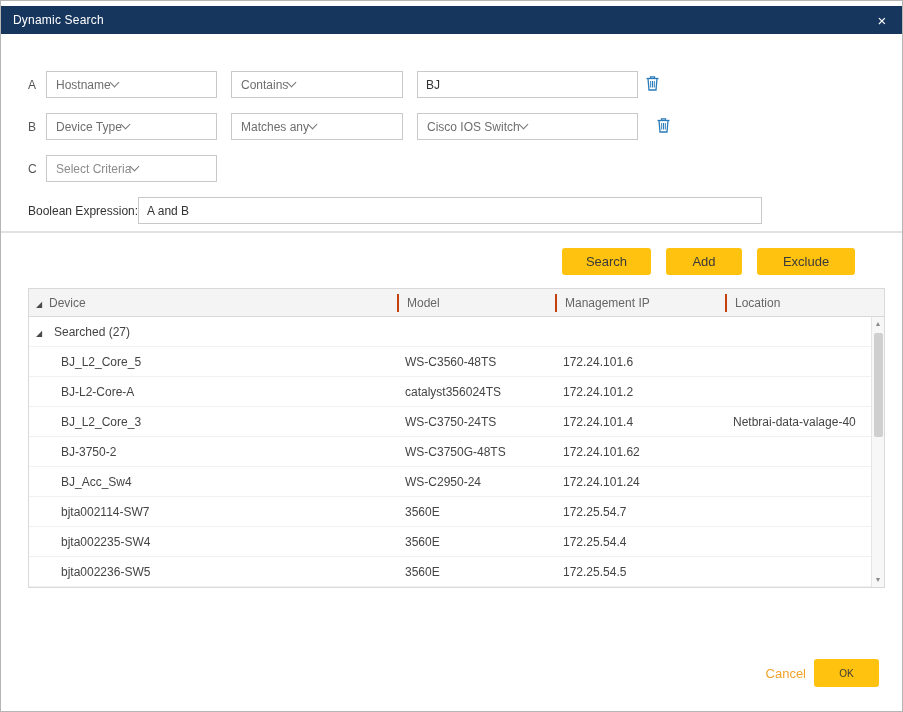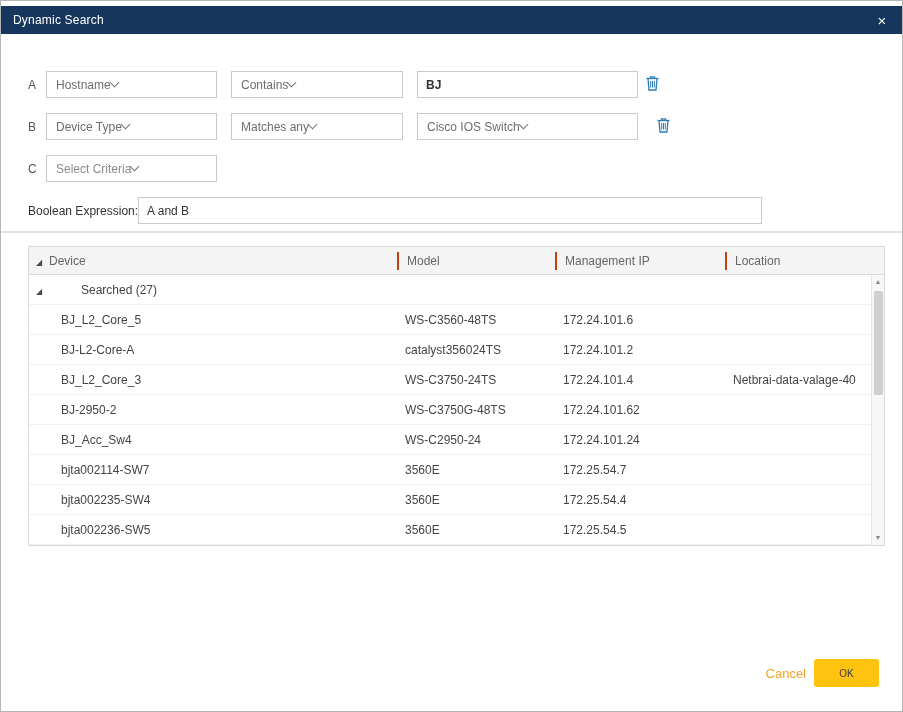--- a/index.html
+++ b/index.html
@@ -56,21 +56,21 @@
   .col-device { flex:0 0 348px; }
   .col-model { flex:0 0 158px; padding-left:8px; }
   .col-ip { flex:0 0 170px; padding-left:8px; }
   .col-loc { flex:1 1 auto; padding-left:8px; }
   .thead .col-model, .thead .col-ip, .thead .col-loc { border-left:2px solid #c2410c; height:18px; line-height:18px; }
   .tri { font-size:8px; color:#4a4a4a; cursor:pointer; }
 
   .tbody { position:relative; height:270px; background:#fff; }
   .trow { display:flex; height:30px; align-items:center; border-bottom:1px solid #f1f1f1; color:#444; }
   .trow .cell-device { padding-left:12px; }
-  .group-label { padding-left:5px; color:#444;margin-left:27px; }
+  .group-label { padding-left:5px; color:#444; }
 
   
   .scrollbar { position:absolute; top:0; right:0; bottom:0; width:13px; background:#f7f7f7;
                border-left:1px solid #e5e5e5; display:flex; flex-direction:column; align-items:center; }
   .sb-arrow { height:14px; width:100%; font-size:7px; color:#8a8a8a; text-align:center;
               line-height:14px; cursor:pointer; }
   .sb-thumb { width:9px; height:104px; background:#cfcfcf; border-radius:2px; margin-top:2px; cursor:grab; }
   .sb-spacer { flex:1 1 auto; }
 
   
@@ -94,21 +94,21 @@
     <div class="crit-row">
       <span class="crit-label">A</span>
       <div class="dd w-field">
         <span>Hostname</span>
         <span class="chev"></span>
       </div>
       <div class="dd w-op">
         <span>Contains</span>
         <span class="chev"></span>
       </div>
-      <input class="txt w-val" style="margin-right: 3px; font-weight: bold;" value="BJ">
+      <input class="txt w-val" style="margin-right: 3px;" value="BJ">
       <button class="trash-btn">
         <svg width="15" height="16" viewBox="0 0 15 16">
           <path d="M1.5 3.5h12" stroke="#2B7BB9" stroke-width="1.3" fill="none"></path>
           <path d="M5.5 3.5V1.8h4v1.7" stroke="#2B7BB9" stroke-width="1.3" fill="none"></path>
           <path d="M3 3.5l1 11.5h7l1-11.5" stroke="#2B7BB9" stroke-width="1.3" fill="none"></path>
           <path d="M5.7 6v6.5M7.5 6v6.5M9.3 6v6.5" stroke="#2B7BB9" stroke-width="1" fill="none"></path>
         </svg>
       </button>
     </div>
 
@@ -145,20 +145,25 @@
     </div>
 
     <div class="bool-row">
       <span class="bool-label">Boolean Expression:</span>
       <input class="txt bool-input" value="A and B" style="">
     </div>
   </div>
 
   <div class="divider"></div>
 
+  <div class="actions">
+    <button class="btn-y btn-search">Search</button>
+    <button class="btn-y btn-add">Add</button>
+    <button class="btn-y btn-exclude">Exclude</button>
+  </div>
 
   <div class="table">
     <div class="thead">
       <div class="col-exp">
         <span class="tri">◢</span>
       </div>
       <div class="col-device">Device</div>
       <div class="col-model">Model</div>
       <div class="col-ip">Management IP</div>
       <div class="col-loc">Location</div>
@@ -188,21 +193,21 @@
       </div>
       <div class="trow">
         <div class="col-exp"></div>
         <div class="col-device cell-device">BJ_L2_Core_3</div>
         <div class="col-model">WS-C3750-24TS</div>
         <div class="col-ip">172.24.101.4</div>
         <div class="col-loc">Netbrai-data-valage-40</div>
       </div>
       <div class="trow">
         <div class="col-exp"></div>
-        <div class="col-device cell-device">BJ-2950-2</div>
+        <div class="col-device cell-device">BJ-3750-2</div>
         <div class="col-model">WS-C3750G-48TS</div>
         <div class="col-ip">172.24.101.62</div>
         <div class="col-loc"></div>
       </div>
       <div class="trow">
         <div class="col-exp"></div>
         <div class="col-device cell-device">BJ_Acc_Sw4</div>
         <div class="col-model">WS-C2950-24</div>
         <div class="col-ip">172.24.101.24</div>
         <div class="col-loc"></div>

